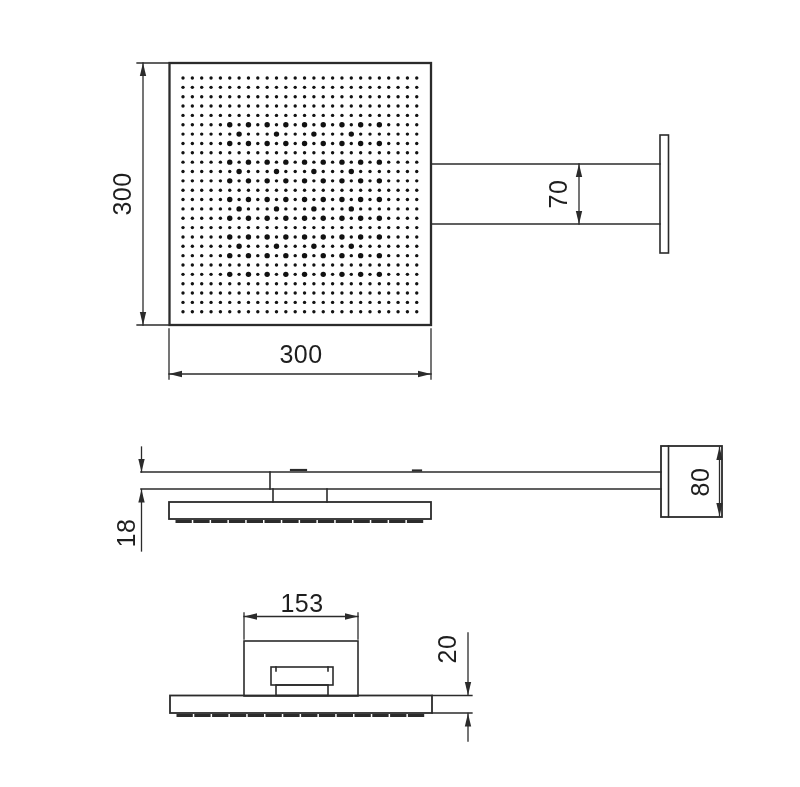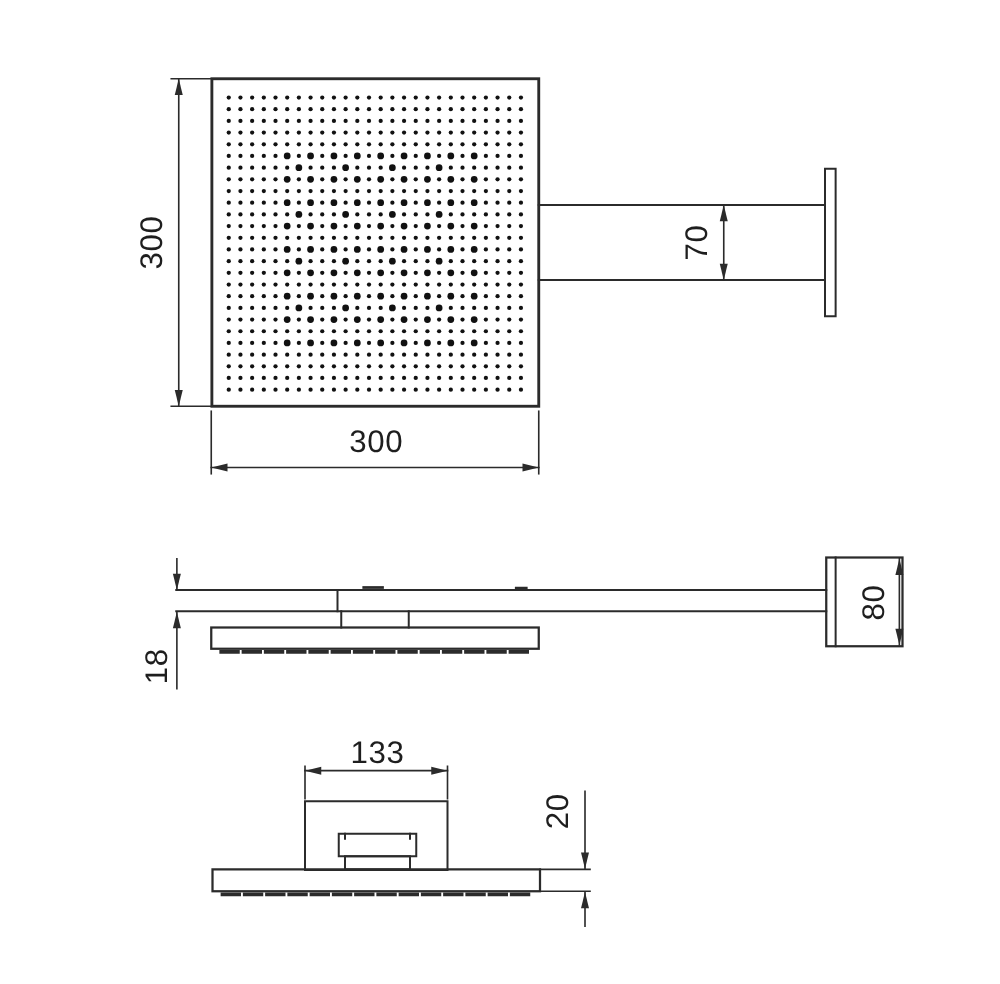--- a/index.html
+++ b/index.html
@@ -821,16 +821,16 @@
   <div class="dim-label vert" style="left:122px;top:194px;">300</div>
 
   <div class="dim-label" style="left:301px;top:354px;">300</div>
 
   <div class="dim-label vert" style="left:558px;top:194px;">70</div>
 
   <div class="dim-label vert" style="left:126px;top:533px;">18</div>
 
   <div class="dim-label vert" style="left:700px;top:482px;">80</div>
 
-  <div class="dim-label" style="left:302px;top:603px;">133</div>
+  <div class="dim-label" style="left:302px;top:603px;">153</div>
 
   <div class="dim-label vert" style="left:447px;top:649px;">20</div>
 </div>
 
 </body></html>

